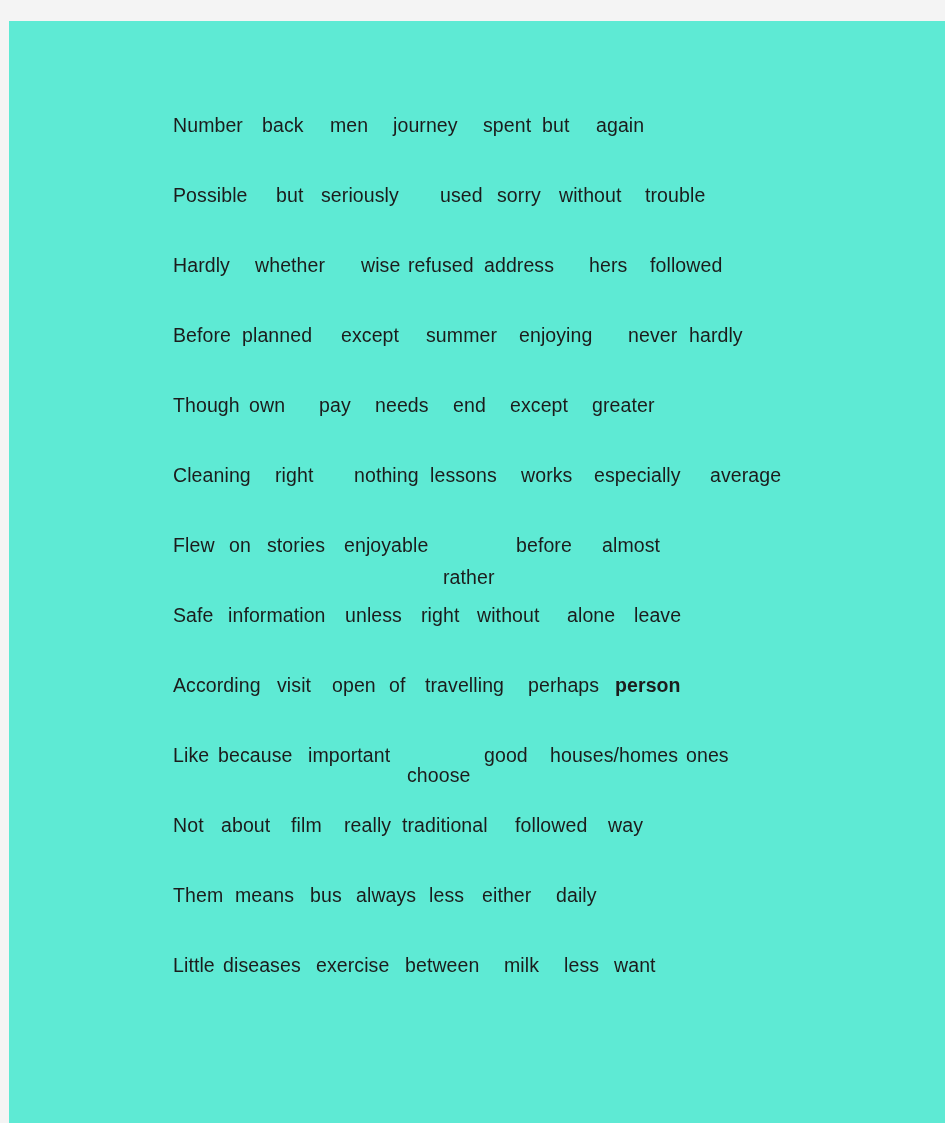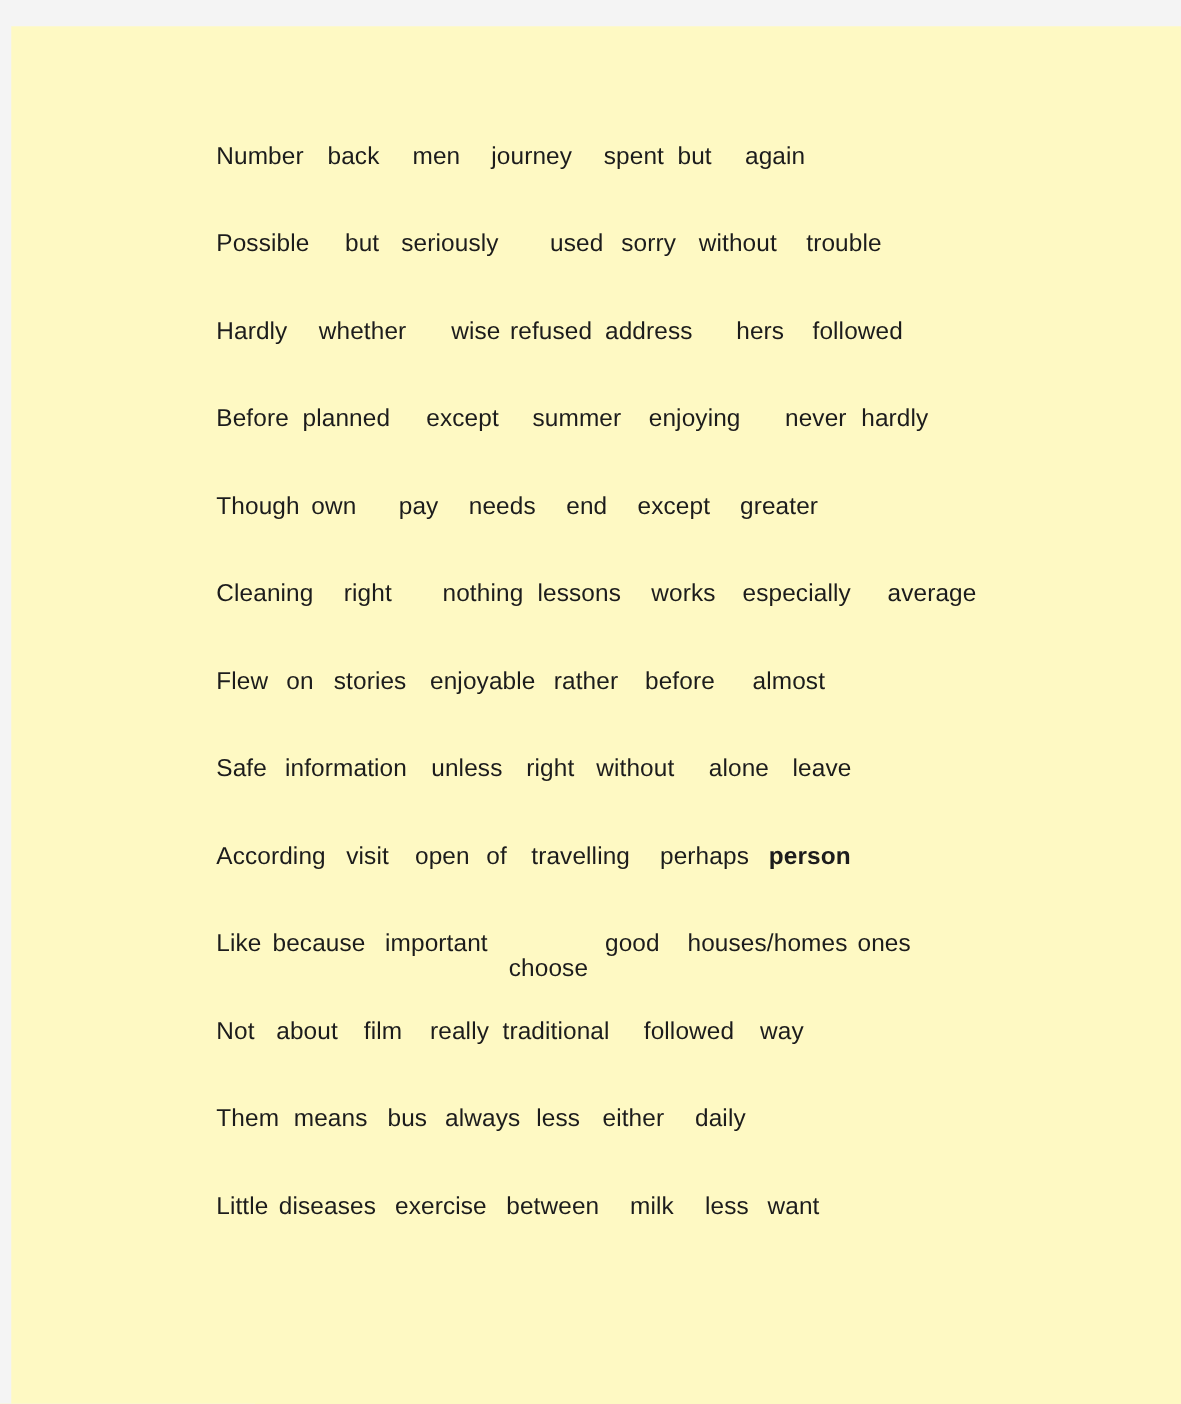--- a/index.html
+++ b/index.html
@@ -13,21 +13,21 @@
     background: #f4f4f4;
     font-family: "Liberation Sans", sans-serif;
     overflow: hidden;
   }
   #page {
     position: absolute;
     left: 9px;
     top: 21px;
     width: 936px;
     height: 1102px;
-    background: #fef9c3;
+    background: #5eead4;
   }
   #word-grid {
     position: absolute;
     left: 155px;
     top: 91px;
     width: 700px;
   }
   .word-row {
     position: relative;
     height: 70px;
@@ -101,21 +101,21 @@
         <span class="word" style="left: 266px;">lessons</span>
         <span class="word" style="left: 357px;">works</span>
         <span class="word" style="left: 430px;">especially</span>
         <span class="word" style="left: 546px;">average</span>
       </div>
       <div class="word-row">
         <span class="word" style="left: 9px;">Flew</span>
         <span class="word" style="left: 65px;">on</span>
         <span class="word" style="left: 103px;">stories</span>
         <span class="word" style="left: 180px;">enjoyable</span>
-        <span class="word" style="left: 279px;">rather</span>
+        <span class="word" style="left: 279px; margin-top: 32px;">rather</span>
         <span class="word" style="left: 352px;">before</span>
         <span class="word" style="left: 438px;">almost</span>
       </div>
       <div class="word-row">
         <span class="word" style="left: 9px;">Safe</span>
         <span class="word" style="left: 64px;">information</span>
         <span class="word" style="left: 181px;">unless</span>
         <span class="word" style="left: 257px;">right</span>
         <span class="word" style="left: 313px;">without</span>
         <span class="word" style="left: 403px;">alone</span>

